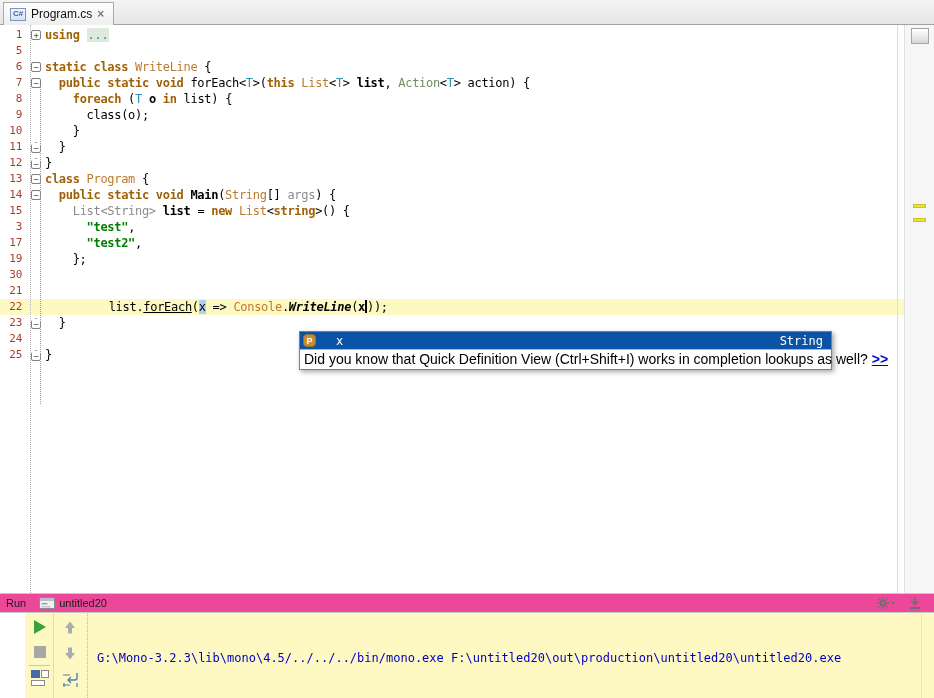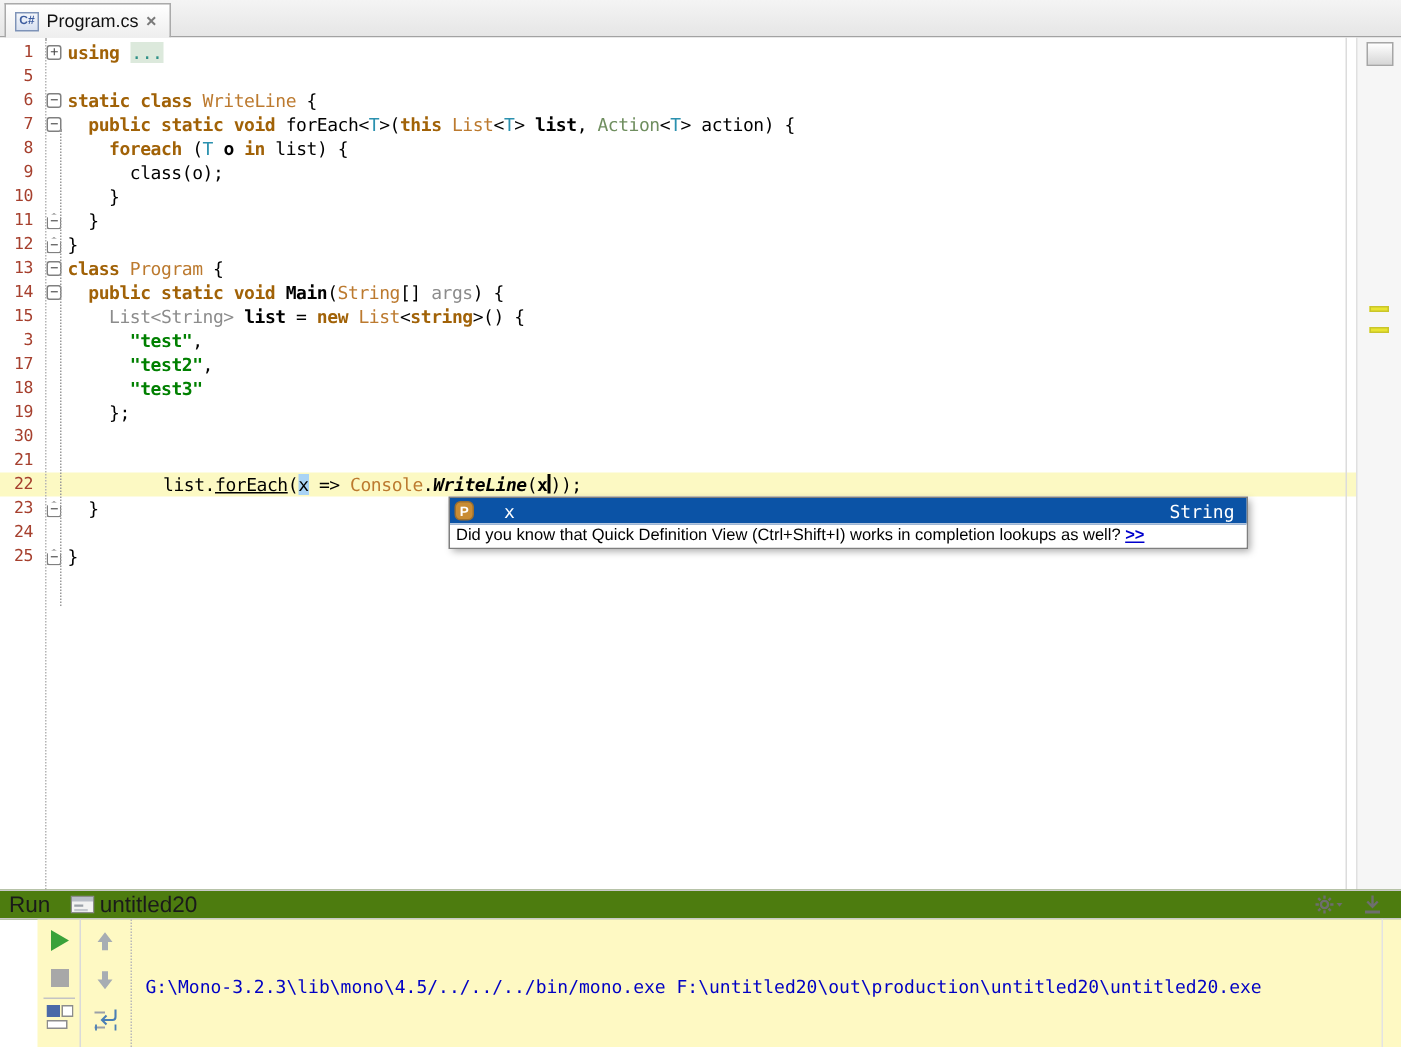--- a/index.html
+++ b/index.html
@@ -60,28 +60,28 @@
   
   .popup { position:absolute; left:299px; top:331px; width:533px; border:1px solid #7f7f7f;
            box-shadow:2px 2px 5px rgba(0,0,0,.35); background:#fff; z-index:5; }
   .popup-row { height:17px; background:#0b53a6; color:#fff; display:flex; align-items:center;
                font-family:"DejaVu Sans Mono", monospace; font-size:12px; padding:0 8px 0 3px; }
   .p-icon { width:13px; height:13px; border-radius:4px; background:#c98c34; border:1px solid #9c6f2f;
             color:#fff; font-family:"Liberation Sans",sans-serif; font-size:9px; font-weight:bold;
             display:flex; align-items:center; justify-content:center; }
   .popup-label { margin-left:20px; }
   .popup-type { margin-left:auto; }
-  .popup-hint { background:#fff; border-top:1px solid #9fb6d4; font-size:11px; color:#000;
+  .popup-hint { background:#fff; border-top:1px solid #9fb6d4; font-size:14px; color:#000;
                 padding:1px 4px 2px 4px; white-space:nowrap; }
   .popup-hint a { color:#0000cc; font-weight:bold; text-decoration:underline; cursor:pointer; }
 
   
-  .run-header { position:absolute; left:0; top:593px; width:934px; height:20px; background:#4d7c0f;
+  .run-header { position:absolute; left:0; top:593px; width:934px; height:20px; background:#ec4899;
                 border-top:1px solid #c9c9c9; border-bottom:1px solid #c9c9c9;
-                display:flex; align-items:center; font-size:15px; color:#1a1a1a; }
+                display:flex; align-items:center; font-size:11px; color:#1a1a1a; }
   .run-title { margin-left:6px; }
   .run-tab { margin-left:10px; display:flex; align-items:center; gap:4px; padding:1px 6px 1px 3px; }
   .run-header .spacer { flex:1; }
   .hdr-icon { color:#6e6e6e; margin-right:12px; display:flex; align-items:center; }
 
   .console { position:absolute; left:0; top:613px; width:934px; height:85px; background:#fef9c3;margin-left:25px; }
   .con-col1 { position:absolute; left:0; top:0; width:29px; height:85px; border-right:1px solid #dadada; }
   .con-col2 { position:absolute; left:29px; top:0; width:34px; height:85px; border-right:1px dotted #b9b9b9; }
   .play-icon { position:absolute; left:9px; top:7px; width:0; height:0;
                border-left:12px solid #3aa23a; border-top:7px solid transparent; border-bottom:7px solid transparent; }
@@ -116,21 +116,20 @@
         <div class="code-line"><span class="gutter-num">8</span><span class="fold-cell"></span><span class="code-text"><span class="tk-plain">    </span><span class="tk-kw">foreach </span><span class="tk-plain">(</span><span class="tk-typ">T</span><span class="tk-plain"> </span><span class="tk-bold">o</span><span class="tk-plain"> </span><span class="tk-kw">in</span><span class="tk-plain"> list) {</span></span></div>
         <div class="code-line"><span class="gutter-num">9</span><span class="fold-cell"></span><span class="code-text"><span class="tk-plain">      class(o);</span></span></div>
         <div class="code-line"><span class="gutter-num">10</span><span class="fold-cell"></span><span class="code-text"><span class="tk-plain">    }</span></span></div>
         <div class="code-line"><span class="gutter-num">11</span><span class="fold-cell"><span class="fold-marker end">−</span></span><span class="code-text"><span class="tk-plain">  }</span></span></div>
         <div class="code-line"><span class="gutter-num">12</span><span class="fold-cell"><span class="fold-marker end">−</span></span><span class="code-text"><span class="tk-plain">}</span></span></div>
         <div class="code-line"><span class="gutter-num">13</span><span class="fold-cell"><span class="fold-marker minus">−</span></span><span class="code-text"><span class="tk-kw">class </span><span class="tk-cls">Program</span><span class="tk-plain"> {</span></span></div>
         <div class="code-line"><span class="gutter-num">14</span><span class="fold-cell"><span class="fold-marker minus">−</span></span><span class="code-text"><span class="tk-plain">  </span><span class="tk-kw">public static void </span><span class="tk-bold">Main</span><span class="tk-plain">(</span><span class="tk-cls">String</span><span class="tk-plain">[] </span><span class="tk-gray">args</span><span class="tk-plain">) {</span></span></div>
         <div class="code-line"><span class="gutter-num">15</span><span class="fold-cell"></span><span class="code-text"><span class="tk-plain">    </span><span class="tk-gray">List&lt;String&gt;</span><span class="tk-plain"> </span><span class="tk-bold">list</span><span class="tk-plain"> = </span><span class="tk-kw">new </span><span class="tk-cls">List</span><span class="tk-plain">&lt;</span><span class="tk-kw">string</span><span class="tk-plain">&gt;() {</span></span></div>
         <div class="code-line"><span class="gutter-num">3</span><span class="fold-cell"></span><span class="code-text"><span class="tk-plain">      </span><span class="tk-str">"test"</span><span class="tk-plain">,</span></span></div>
         <div class="code-line"><span class="gutter-num">17</span><span class="fold-cell"></span><span class="code-text"><span class="tk-plain">      </span><span class="tk-str">"test2"</span><span class="tk-plain">,</span></span></div>
-        <div class="code-line"><span class="gutter-num">18</span><span class="fold-cell"></span><span class="code-text"><span class="tk-plain">      </span><span class="tk-str">"test3"</span></span></div>
         <div class="code-line"><span class="gutter-num">19</span><span class="fold-cell"></span><span class="code-text"><span class="tk-plain">    };</span></span></div>
         <div class="code-line"><span class="gutter-num">30</span><span class="fold-cell"></span><span class="code-text"></span></div>
         <div class="code-line"><span class="gutter-num">21</span><span class="fold-cell"></span><span class="code-text"></span></div>
         <div class="code-line current"><span class="gutter-num">22</span><span class="fold-cell"></span><span class="code-text"><span class="tk-plain">    list.</span><span class="tk-ul">forEach</span><span class="tk-plain">(</span><span class="tk-sel">x</span><span class="tk-plain"> =&gt; </span><span class="tk-cls">Console</span><span class="tk-plain">.</span><span class="tk-it">WriteLine</span><span class="tk-plain">(</span><span class="tk-bold">x</span><span class="caret"></span><span class="tk-plain">));</span></span></div>
         <div class="code-line"><span class="gutter-num">23</span><span class="fold-cell"><span class="fold-marker end">−</span></span><span class="code-text"><span class="tk-plain">  }</span></span></div>
         <div class="code-line"><span class="gutter-num">24</span><span class="fold-cell"></span><span class="code-text"></span></div>
         <div class="code-line"><span class="gutter-num">25</span><span class="fold-cell"><span class="fold-marker end">−</span></span><span class="code-text"><span class="tk-plain">}</span></span></div>
       </div>
     <div class="gutter-sep"></div>
     <div class="fold-line"></div>

